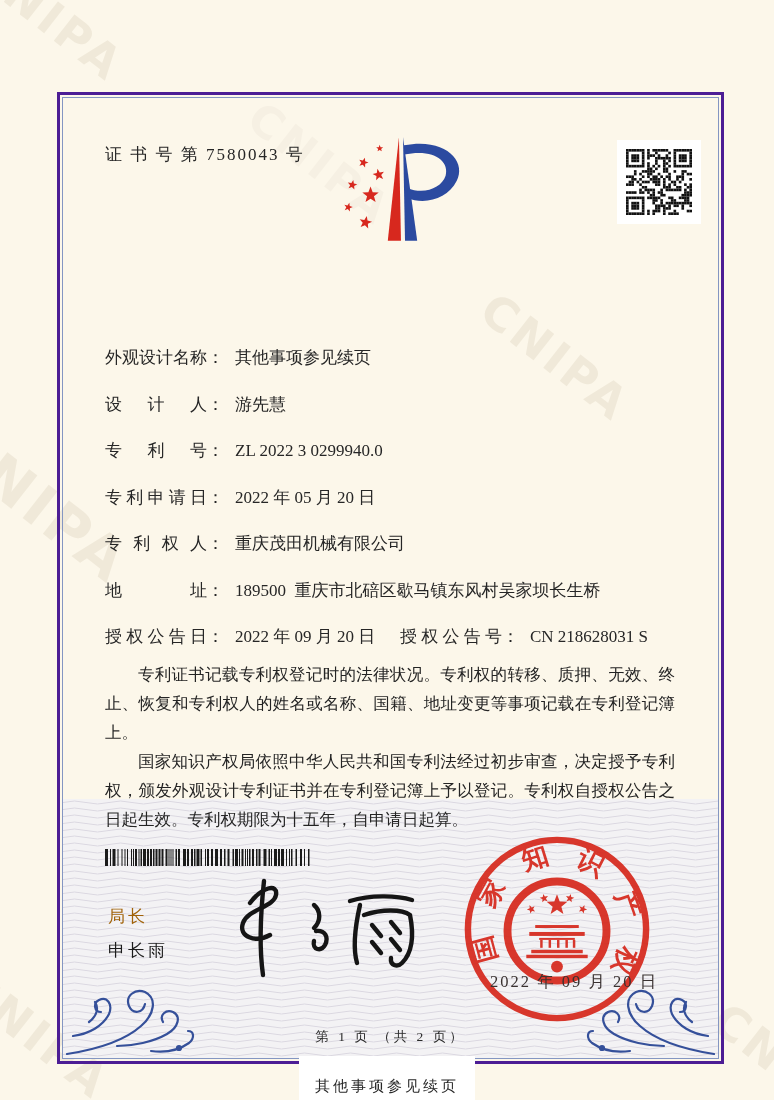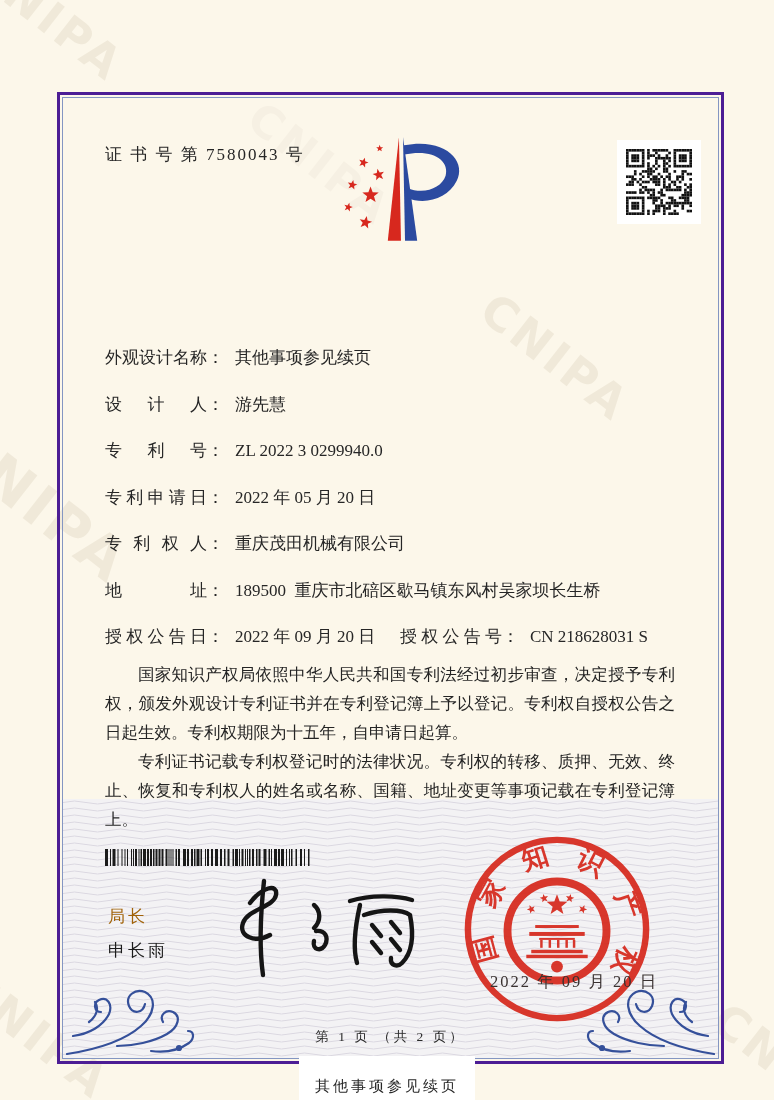--- a/index.html
+++ b/index.html
@@ -493,22 +493,22 @@
             <span>权</span>
             <span>公</span>
             <span>告</span>
             <span>号</span>
           </span><span class="fcolon">：</span><span class="fval">CN 218628031 S</span>
       </span>
     </div>
   </div>
 
   <div class="paras">
+    <p>专利证书记载专利权登记时的法律状况。专利权的转移、质押、无效、终止、恢复和专利权人的姓名或名称、国籍、地址变更等事项记载在专利登记簿上。</p>
     <p>国家知识产权局依照中华人民共和国专利法经过初步审查，决定授予专利权，颁发外观设计专利证书并在专利登记簿上予以登记。专利权自授权公告之日起生效。专利权期限为十五年，自申请日起算。</p>
-    <p>专利证书记载专利权登记时的法律状况。专利权的转移、质押、无效、终止、恢复和专利权人的姓名或名称、国籍、地址变更等事项记载在专利登记簿上。</p>
   </div>
 
   <svg id="barcode-svg" class="barcode" width="206" height="17">
       <rect x="0.0" y="0" width="3" height="17" fill="#1b1b1b"></rect>
       <rect x="5.0" y="0" width="1" height="17" fill="#1b1b1b"></rect>
       <rect x="7.5" y="0" width="3" height="17" fill="#1b1b1b"></rect>
       <rect x="12.5" y="0" width="1" height="17" fill="#1b1b1b"></rect>
       <rect x="16.5" y="0" width="1" height="17" fill="#1b1b1b"></rect>
       <rect x="19.5" y="0" width="1" height="17" fill="#1b1b1b"></rect>
       <rect x="22.0" y="0" width="1" height="17" fill="#1b1b1b"></rect>

